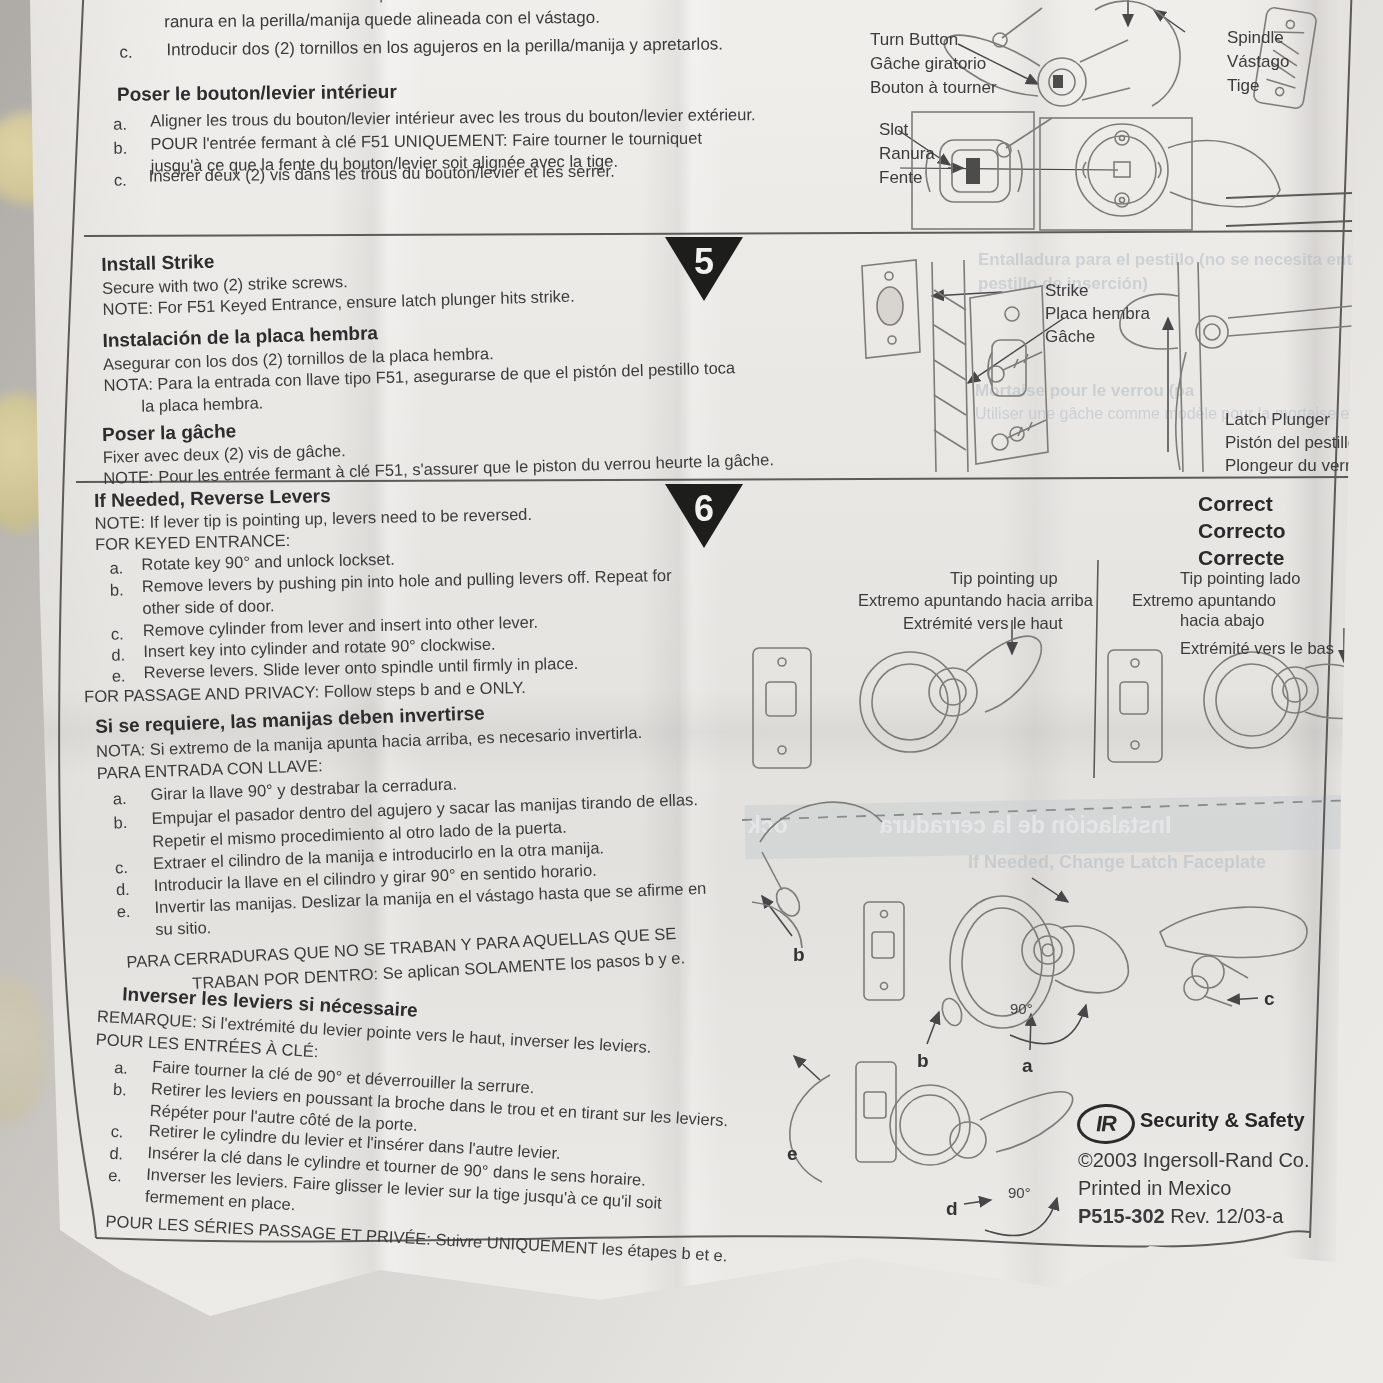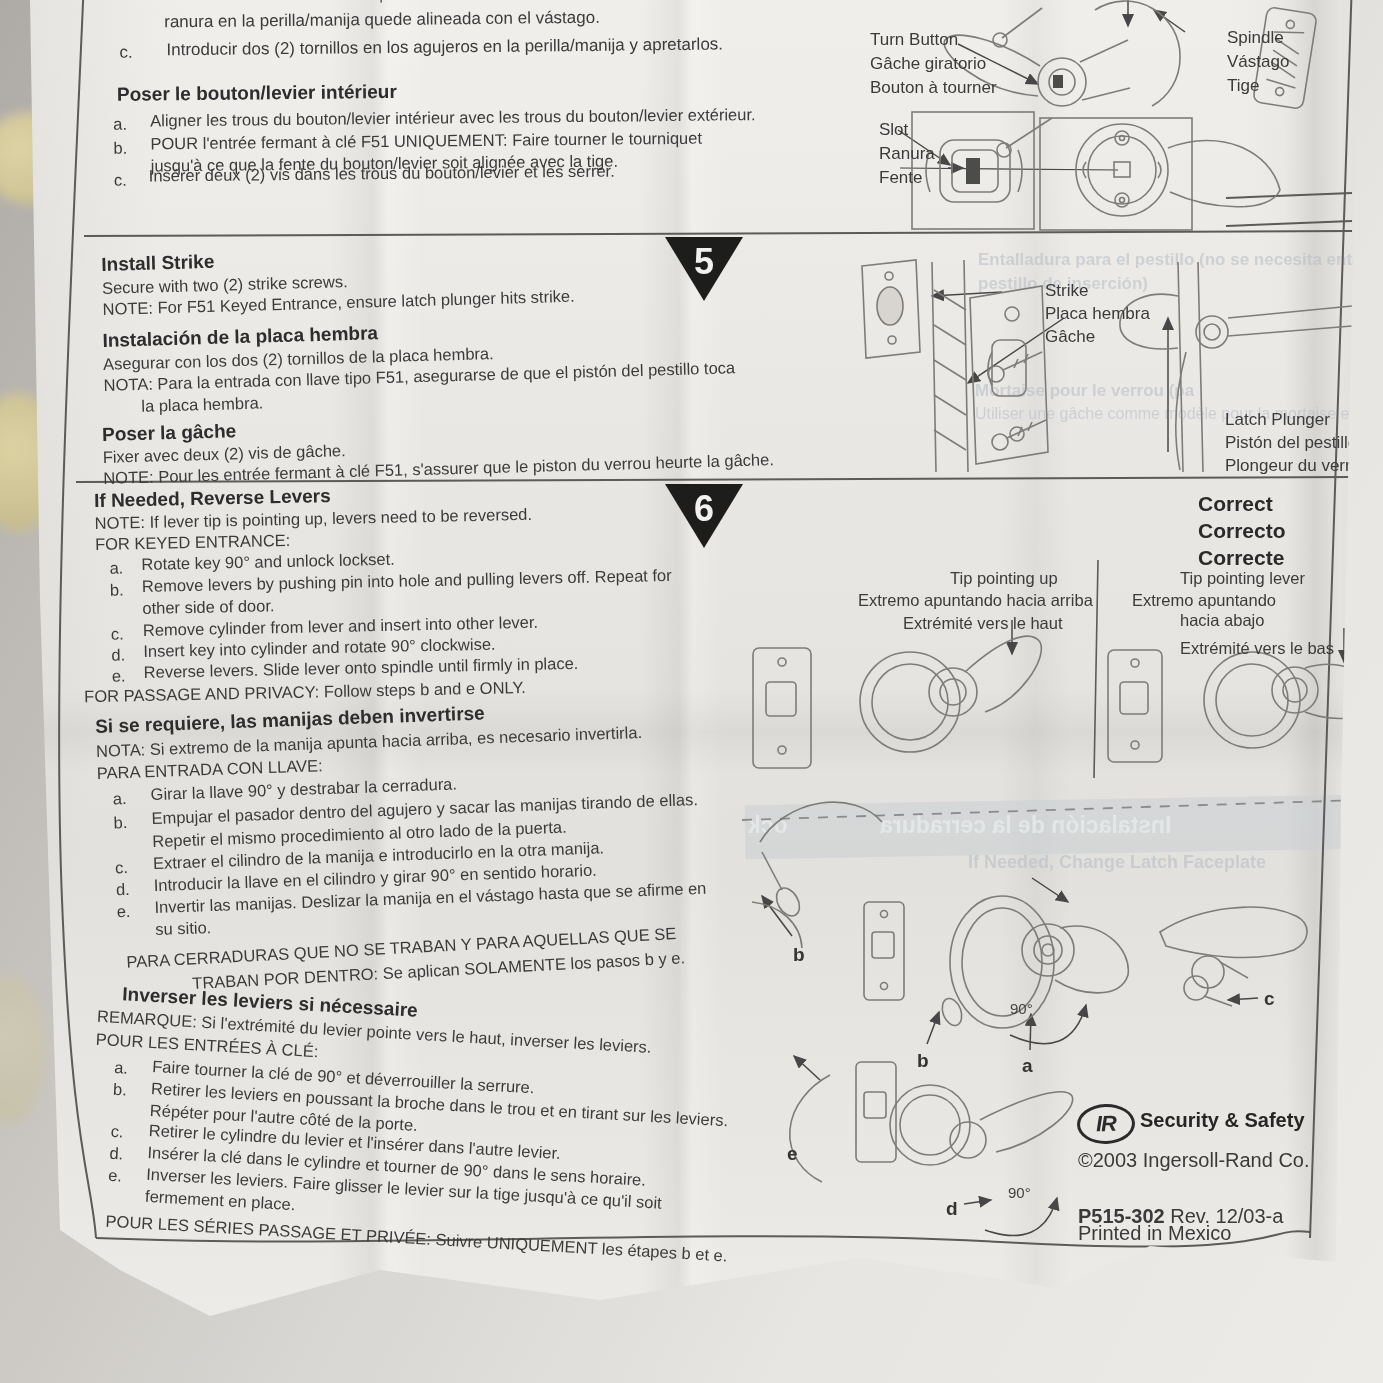--- a/index.html
+++ b/index.html
@@ -352,38 +352,38 @@
     </div>
 
     <div class="t big stack" style="left:1158px;top:490px;line-height:27px;">
       <span>Correct</span>
       <span>Correcto</span>
       <span>Correcte</span>
     </div>
     <div class="t" style="left:950px;top:568px;">Tip pointing up</div>
     <div class="t" style="left:858px;top:590px;">Extremo apuntando hacia arriba</div>
     <div class="t" style="left:903px;top:613px;">Extrémité vers le haut</div>
-    <div class="t" style="left:1180px;top:568px;">Tip pointing lever</div>
+    <div class="t" style="left:1180px;top:568px;">Tip pointing lado</div>
     <div class="t" style="left:1132px;top:590px;">Extremo apuntando</div>
     <div class="t" style="left:1180px;top:610px;">hacia abajo</div>
     <div class="t" style="left:1180px;top:638px;">Extrémité vers le bas</div>
 
     <div class="t mark" style="left:793px;top:944px;">b</div>
     <div class="t deg" style="left:1010px;top:986px;">90°</div>
     <div class="t mark" style="left:917px;top:1050px;">b</div>
     <div class="t mark" style="left:1022px;top:1055px;">a</div>
     <div class="t mark" style="left:1264px;top:988px;">c</div>
     <div class="t mark" style="left:787px;top:1143px;">e</div>
     <div class="t mark" style="left:946px;top:1198px;">d</div>
     <div class="t deg" style="left:1008px;top:1170px;">90°</div>
 
     <div class="logo-oval" style="left:1077px;top:1104px;">
       <span>IR</span>
     </div>
     <div class="t brand" style="left:1140px;top:1110px;">Security &amp; Safety</div>
     <div class="t fine" style="left:1078px;top:1150px;">©2003 Ingersoll-Rand Co.</div>
-    <div class="t fine" style="left:1078px;top:1178px;margin-top:45px;">Printed in Mexico</div>
+    <div class="t fine" style="left:1078px;top:1178px;">Printed in Mexico</div>
     <div class="t fine" style="left:1078px;top:1206px;">
       <span style="font-weight:bold;">P515-302</span><span> Rev. 12/03-a</span>
     </div>
 
   </div>
 </div>
 
 </body></html>

